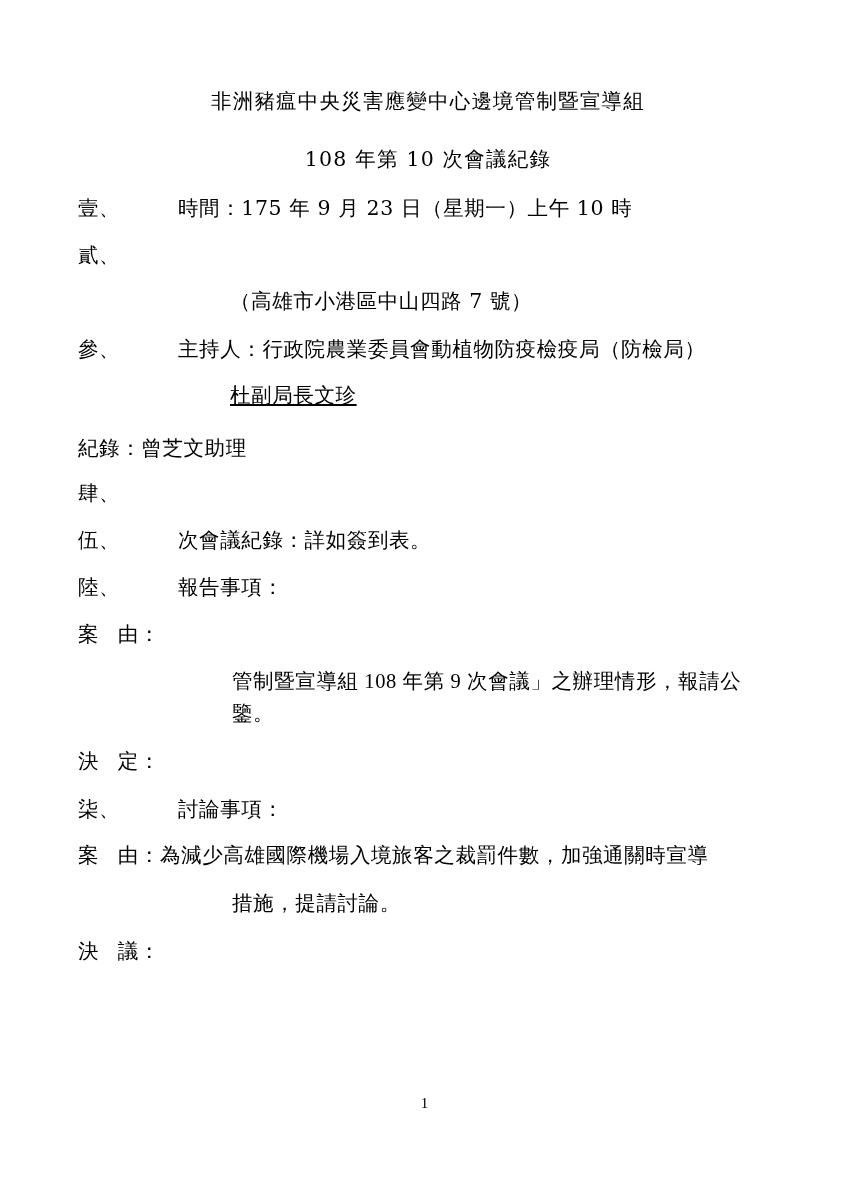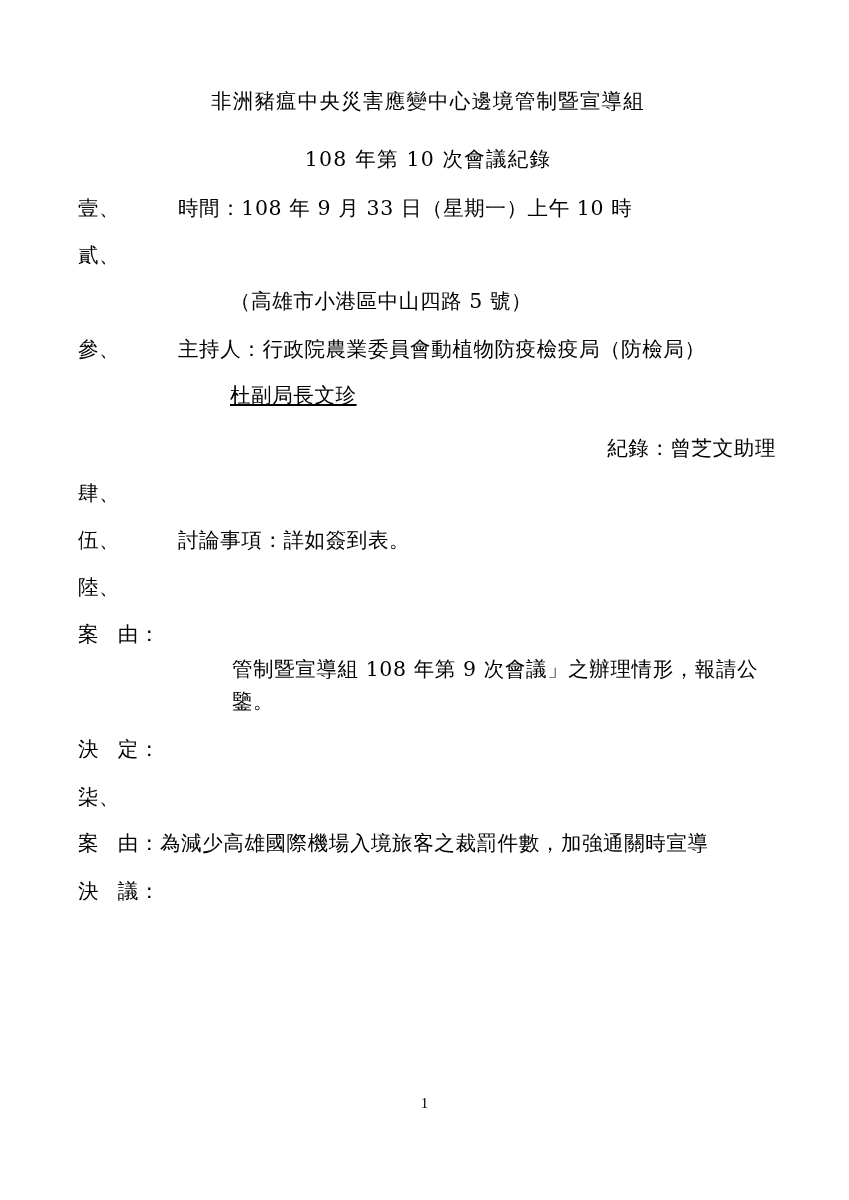--- a/index.html
+++ b/index.html
@@ -59,21 +59,21 @@
     letter-spacing: 0.6px;
     line-height: 1.5;
     margin-top: 15px;
     padding-left: 152px;
   }
   .indent-line.deep {
     padding-left: 152px;
     text-decoration: underline;
   }
   .right-line {
-    text-align: right;
+    text-align: left;
     font-size: 20.5px;
     letter-spacing: 0.6px;
     margin-top: 24px;
     padding-right: 2px;
   }
   .row.tight {
     margin-top: 16px;
   }
   .case-row {
     display: flex;
@@ -94,21 +94,22 @@
     display: inline-block;
   }
   .case-text {
     flex: 1 1 auto;
   }
   .case-cont {
     padding-left: 82px;
     font-size: 20.5px;
     letter-spacing: 0.6px;
     line-height: 1.55;
-    margin-top: 4px;
+    margin-top: 16px;
+    font-family: Liberation Serif, serif;
   }
   .case-cont .inner {
     padding-left: 72px;
   }
   .page-number {
     position: absolute;
     left: 0;
     right: 0;
     top: 1095px;
     text-align: center;
@@ -121,54 +122,55 @@
 
 <div class="page">
   <div class="doc-body">
 
     <div class="title-line">非洲豬瘟中央災害應變中心邊境管制暨宣導組</div>
     <div class="title-line second">108 年第 10 次會議紀錄</div>
 
     <div class="row">
       <div class="label">壹、</div>
       <div class="content">
-        <span>時間：</span><span>108 年 9 月 33 日（星期一）上午 10 時</span>
+        <span>時間：</span><span>175 年 9 月 23 日（星期一）上午 10 時</span>
       </div>
     </div>
 
     <div class="row">
       <div class="label">貳、</div>
     </div>
 
-    <div class="indent-line">（高雄市小港區中山四路 5 號）</div>
+    <div class="indent-line">（高雄市小港區中山四路 7 號）</div>
 
     <div class="row">
       <div class="label">參、</div>
       <div class="content">
         <span>主持人：</span><span>行政院農業委員會動植物防疫檢疫局（防檢局）</span>
       </div>
     </div>
 
     <div class="indent-line deep">杜副局長文珍</div>
 
     <div class="right-line">紀錄：曾芝文助理</div>
 
     <div class="row tight">
       <div class="label">肆、</div>
     </div>
 
     <div class="row tight">
       <div class="label">伍、</div>
       <div class="content">
-        <span>討論事項：</span><span>詳如簽到表。</span>
+        <span>次會議紀錄：</span><span>詳如簽到表。</span>
       </div>
     </div>
 
     <div class="row tight">
       <div class="label">陸、</div>
+      <div class="content">報告事項：</div>
     </div>
 
     <div class="case-row">
       <div class="case-label">
         <span>案</span>
           <span>由：</span>
       </div>
     </div>
     <div class="case-cont">
       <div class="inner">管制暨宣導組 108 年第 9 次會議」之辦理情形，報請公鑒。</div>
@@ -176,29 +178,33 @@
 
     <div class="case-row">
       <div class="case-label">
         <span>決</span>
           <span>定：</span>
       </div>
     </div>
 
     <div class="row tight">
       <div class="label">柒、</div>
+      <div class="content">討論事項：</div>
     </div>
 
     <div class="case-row">
       <div class="case-label">
         <span>案</span>
           <span>由：</span>
       </div>
       <div class="case-text">為減少高雄國際機場入境旅客之裁罰件數，加強通關時宣導</div>
     </div>
+    <div class="case-cont">
+      <div class="inner">措施，提請討論。</div>
+    </div>
 
     <div class="case-row">
       <div class="case-label">
         <span>決</span>
           <span>議：</span>
       </div>
       <div class="case-text"></div>
     </div>
 
   </div>

